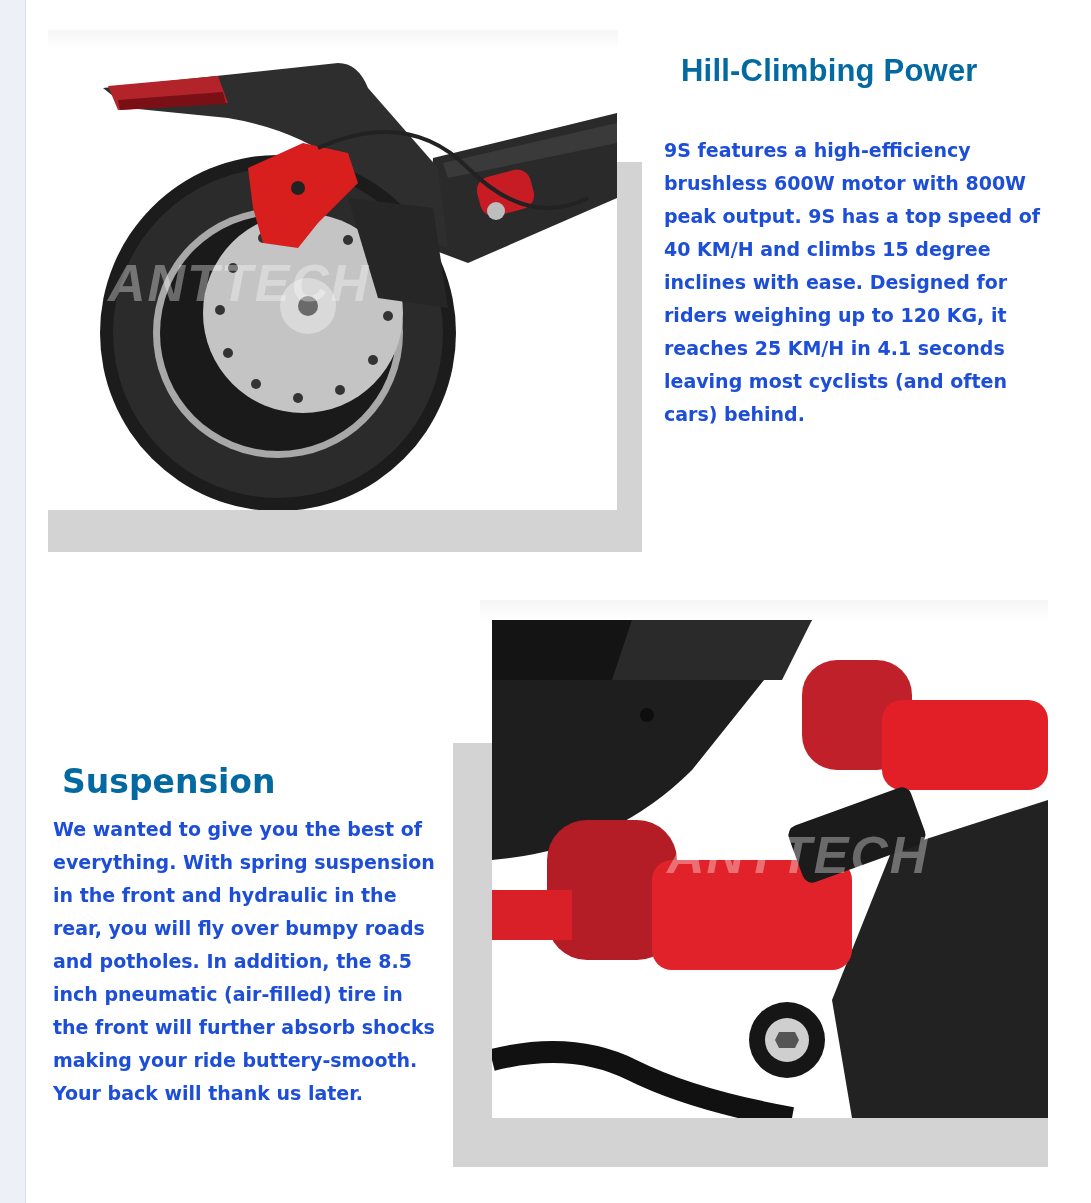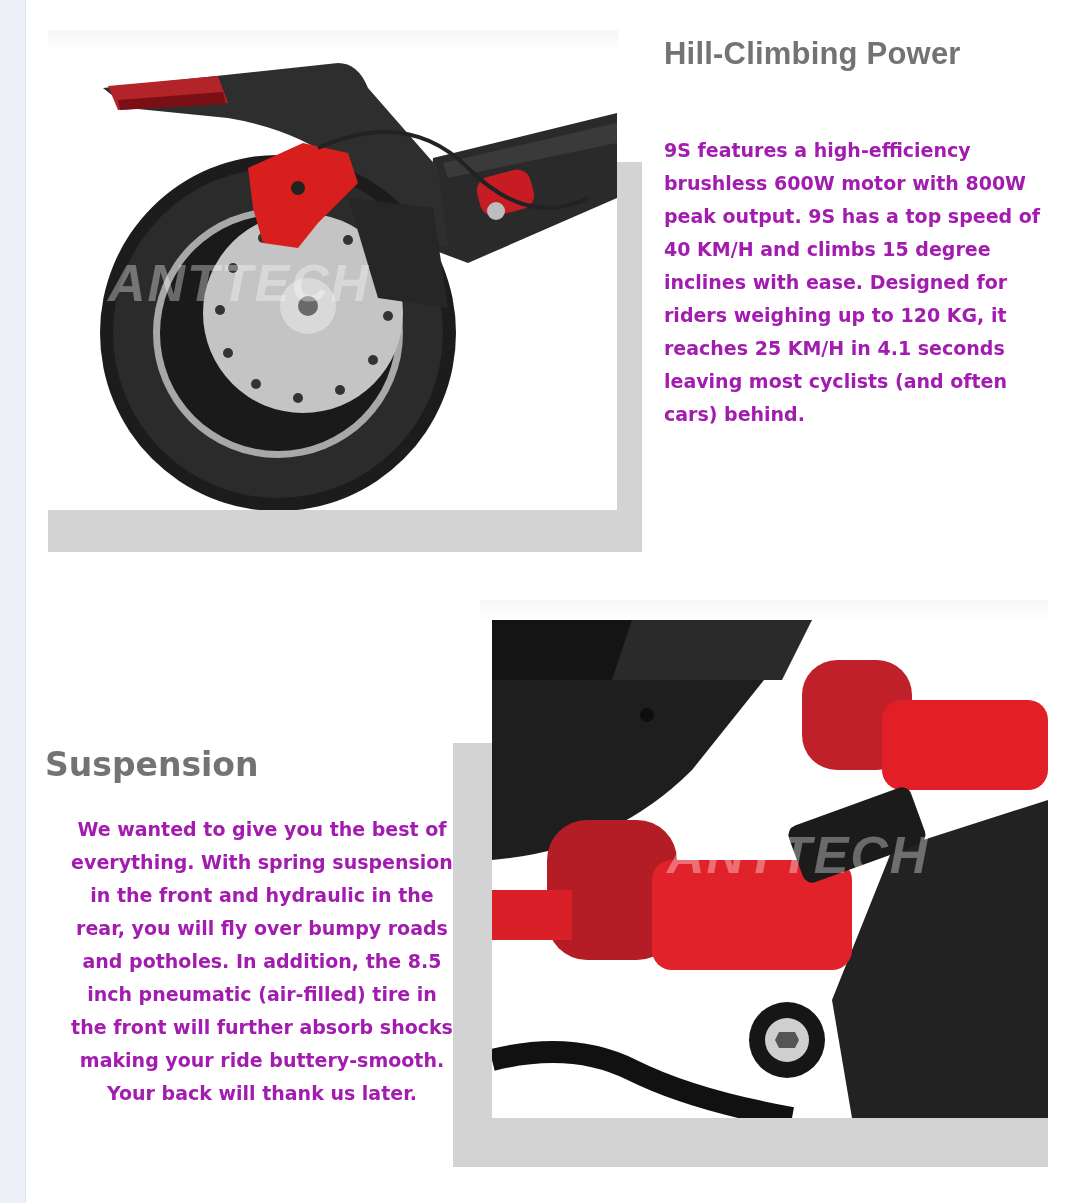--- a/index.html
+++ b/index.html
@@ -10,36 +10,36 @@
   .left-strip {
     position:absolute; left:0; top:0; width:25px; height:1203px;
     background:#eef0f7; border-right:1px solid #dfe2ec;
   }
   .gray-box { position:absolute; background:#d3d3d3; }
   .photo { position:absolute; overflow:hidden; background:#0f172a; }
   .photo-fade {
     position:absolute; background:linear-gradient(to bottom,#f6f6f6,#ffffff);
   }
   .heading {
-    position:absolute; color:#737373; font-weight:bold; margin:0;text-align:center;
+    position:absolute; color:#0369a1; font-weight:bold; margin:17px;text-align:center;
   }
   .h1 {
     left:664px; top:38px; font-family:"Liberation Sans", sans-serif;
     font-size:31px; line-height:31px; letter-spacing:0.2px;
   }
   .h2 {
     left:45px; top:746px; font-family:"DejaVu Sans", sans-serif;
     font-size:33px; line-height:38px;
   }
   .body-text {
-    position:absolute; margin:0; color:#a21caf; font-weight:bold;
+    position:absolute; margin:0; color:#1d4ed8; font-weight:bold;
     font-family:"DejaVu Sans", sans-serif; font-size:19px; line-height:33px;
   }
   .t1 { left:664px; top:134px; width:380px; }
-  .t2 { left:67px; top:813px; width:390px;text-align:center; }
+  .t2 { left:53px; top:813px; width:390px; }
   .watermark {
     position:absolute; color:rgba(255,255,255,0.35); font-weight:bold;
     font-style:italic; font-family:"Liberation Sans", sans-serif;
     letter-spacing:2px; white-space:nowrap;
   }
 </style>
 </head>
 <body>
 
 <div class="left-strip"></div>

